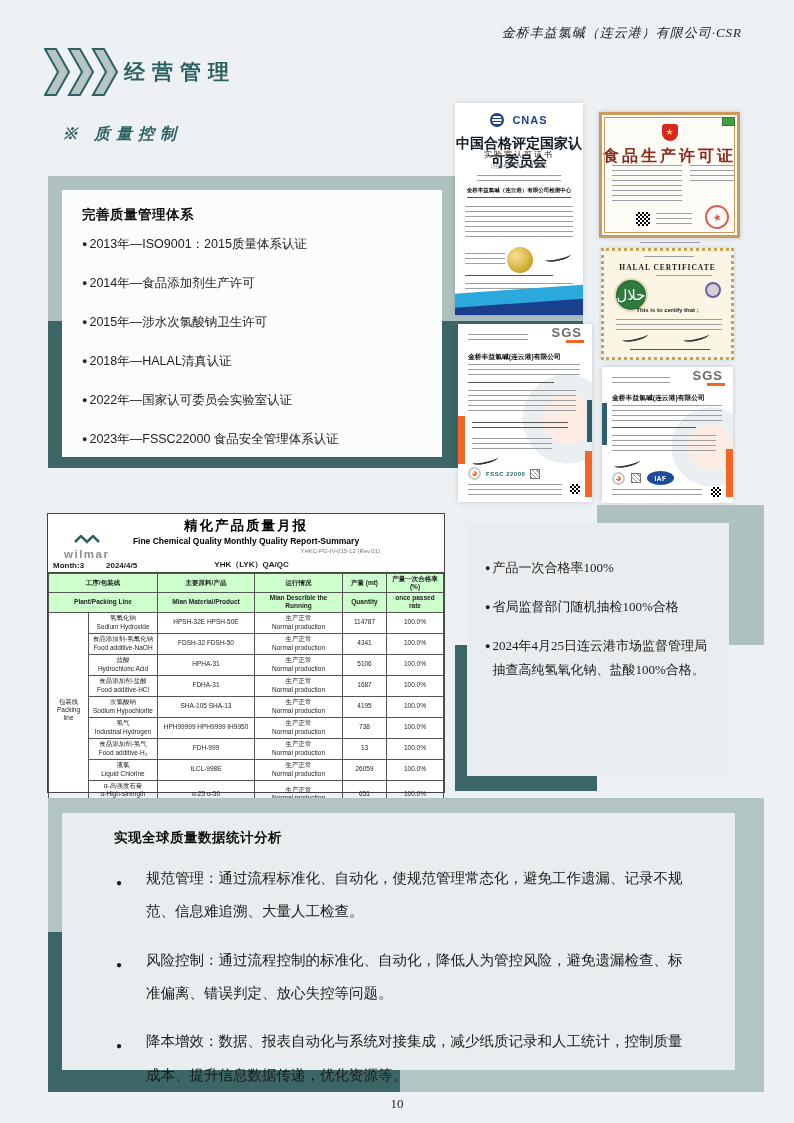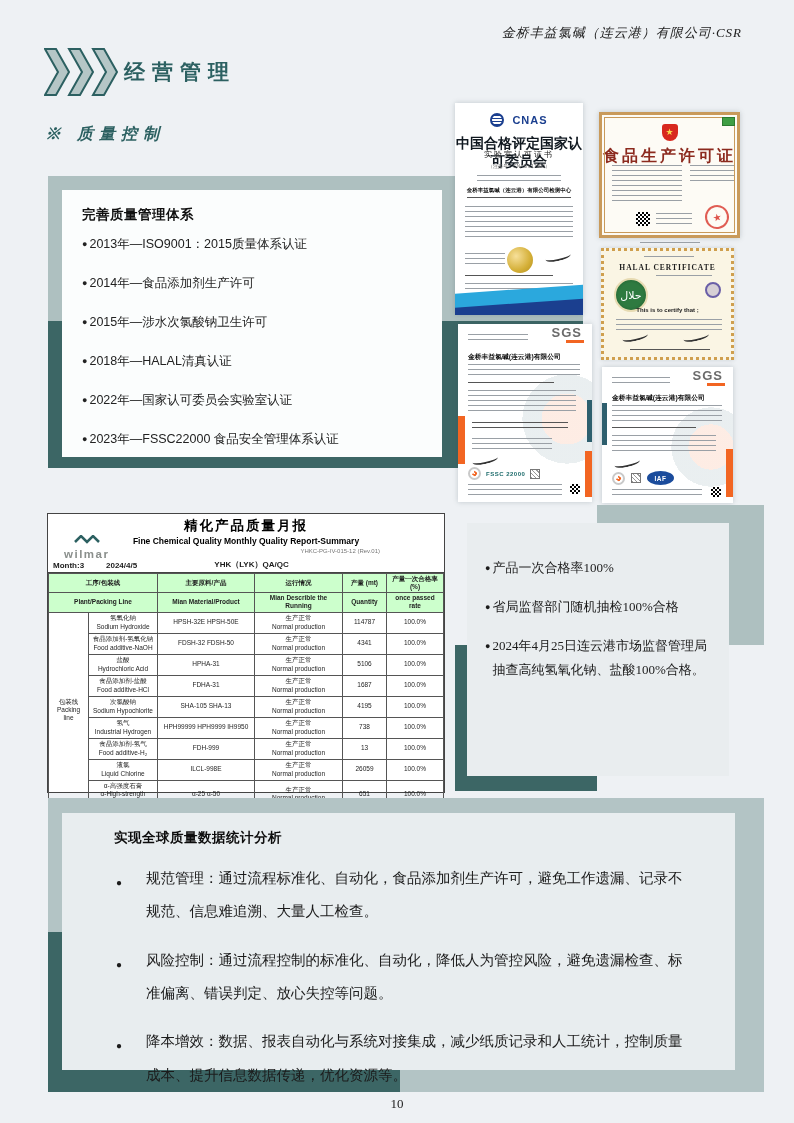--- a/index.html
+++ b/index.html
@@ -8,21 +8,21 @@
           overflow:hidden; font-family:"Liberation Sans","DejaVu Sans",sans-serif; color:#1a1a1a; }
 
   
   .doc-header { position:absolute; top:24px; right:52px; font-family:"Liberation Serif","DejaVu Serif",serif;
                 font-style:italic; font-size:13px; letter-spacing:1px; color:#222; }
 
   
   .chevrons { position:absolute; left:44px; top:48px; }
   .page-title { position:absolute; left:124px; top:58px; font-size:21px; font-weight:bold;
                 color:#2c6061; letter-spacing:7px; }
-  .page-subtitle { position:absolute; left:45px; top:124px; font-size:16px; font-weight:bold;
+  .page-subtitle { position:absolute; left:62px; top:124px; font-size:16px; font-weight:bold;
                    font-style:italic; color:#2c6061; letter-spacing:6px;
                    font-family:"Liberation Serif","DejaVu Serif",serif; }
 
   
   .bd { position:absolute; }
   .bd-gray { background:#aec0c0; }
   .bd-teal { background:#3c6665; }
 
   
   .quality-box { position:absolute; left:62px; top:190px; width:380px; height:267px;
@@ -65,21 +65,21 @@
   .qr { background:repeating-conic-gradient(#000 0% 25%, #fff 0% 50%) 0 0/4px 4px; }
   .red-seal { position:absolute; width:24px; height:24px; border-radius:50%; border:2px solid rgba(214,40,30,.75);
               display:flex; align-items:center; justify-content:center; color:rgba(214,40,30,.8); font-size:10px; transform:rotate(-12deg); }
 
   
   .halal { background:#faf5e4; border:3px dotted #cf9f4e; box-shadow:0 0 4px rgba(60,80,90,.2); }
   .halal-title { position:absolute; top:12px; width:100%; text-align:center; font-size:7.5px; font-weight:bold;
                  letter-spacing:1px; color:#1c1c1c; font-family:"Liberation Serif","DejaVu Serif",serif; }
   .halal-logo { position:absolute; left:10px; top:27px; width:34px; height:34px; border-radius:50%;
                 background:radial-gradient(circle,#2e7a40 0 55%,#1e5b2e 100%); border:2px solid #e7dbb2;
-                display:flex; align-items:center; justify-content:center; color:#fff; font-size:11px; }
+                display:flex; align-items:center; justify-content:center; color:#fff; font-size:15px; }
   .halal-stamp { position:absolute; right:10px; top:31px; width:16px; height:16px; border-radius:50%;
                  border:2px solid #6a5fa7; background:rgba(106,95,167,.25); }
   .halal-certify { position:absolute; top:56px; width:100%; text-align:center; font-size:6px; font-weight:bold; color:#222; }
 
   
   .sgs-word { position:absolute; top:1px; right:10px; font-size:13px; font-weight:bold; color:#6b6b6b; letter-spacing:1px; }
   .sgs-word:after { content:""; position:absolute; right:-2px; bottom:-3px; width:18px; height:3px; background:#f26522; }
   .sgs-company { position:absolute; left:10px; font-size:6.8px; font-weight:bold; color:#111; }
   .vbar { position:absolute; }
   .orange { background:#f26522; }
@@ -448,21 +448,21 @@
         <span>2024年4月25日连云港市场监督管理局抽查高纯氢氧化钠、盐酸100%合格。</span>
       </div>
   </div>
 
   <div class="bd bd-gray" style="left:48px;top:798px;width:716px;height:294px;background:#b3c4c5;"></div>
   <div class="bd bd-teal" style="left:48px;top:932px;width:352px;height:160px;"></div>
   <div class="ana-box">
     <h3>实现全球质量数据统计分析</h3>
     <div class="a-item">
         <span class="blt">●</span>
-        <span>规范管理：通过流程标准化、自动化，食品添加剂生产许可，避免工作遗漏、记录不规范、信息难追溯、大量人工检查。</span>
+        <span>规范管理：通过流程标准化、自动化，使规范管理常态化，避免工作遗漏、记录不规范、信息难追溯、大量人工检查。</span>
       </div>
     <div class="a-item">
         <span class="blt">●</span>
         <span>风险控制：通过流程控制的标准化、自动化，降低人为管控风险，避免遗漏检查、标准偏离、错误判定、放心失控等问题。</span>
       </div>
     <div class="a-item">
         <span class="blt">●</span>
         <span>降本增效：数据、报表自动化与系统对接集成，减少纸质记录和人工统计，控制质量成本、提升信息数据传递，优化资源等。</span>
       </div>
   </div>

